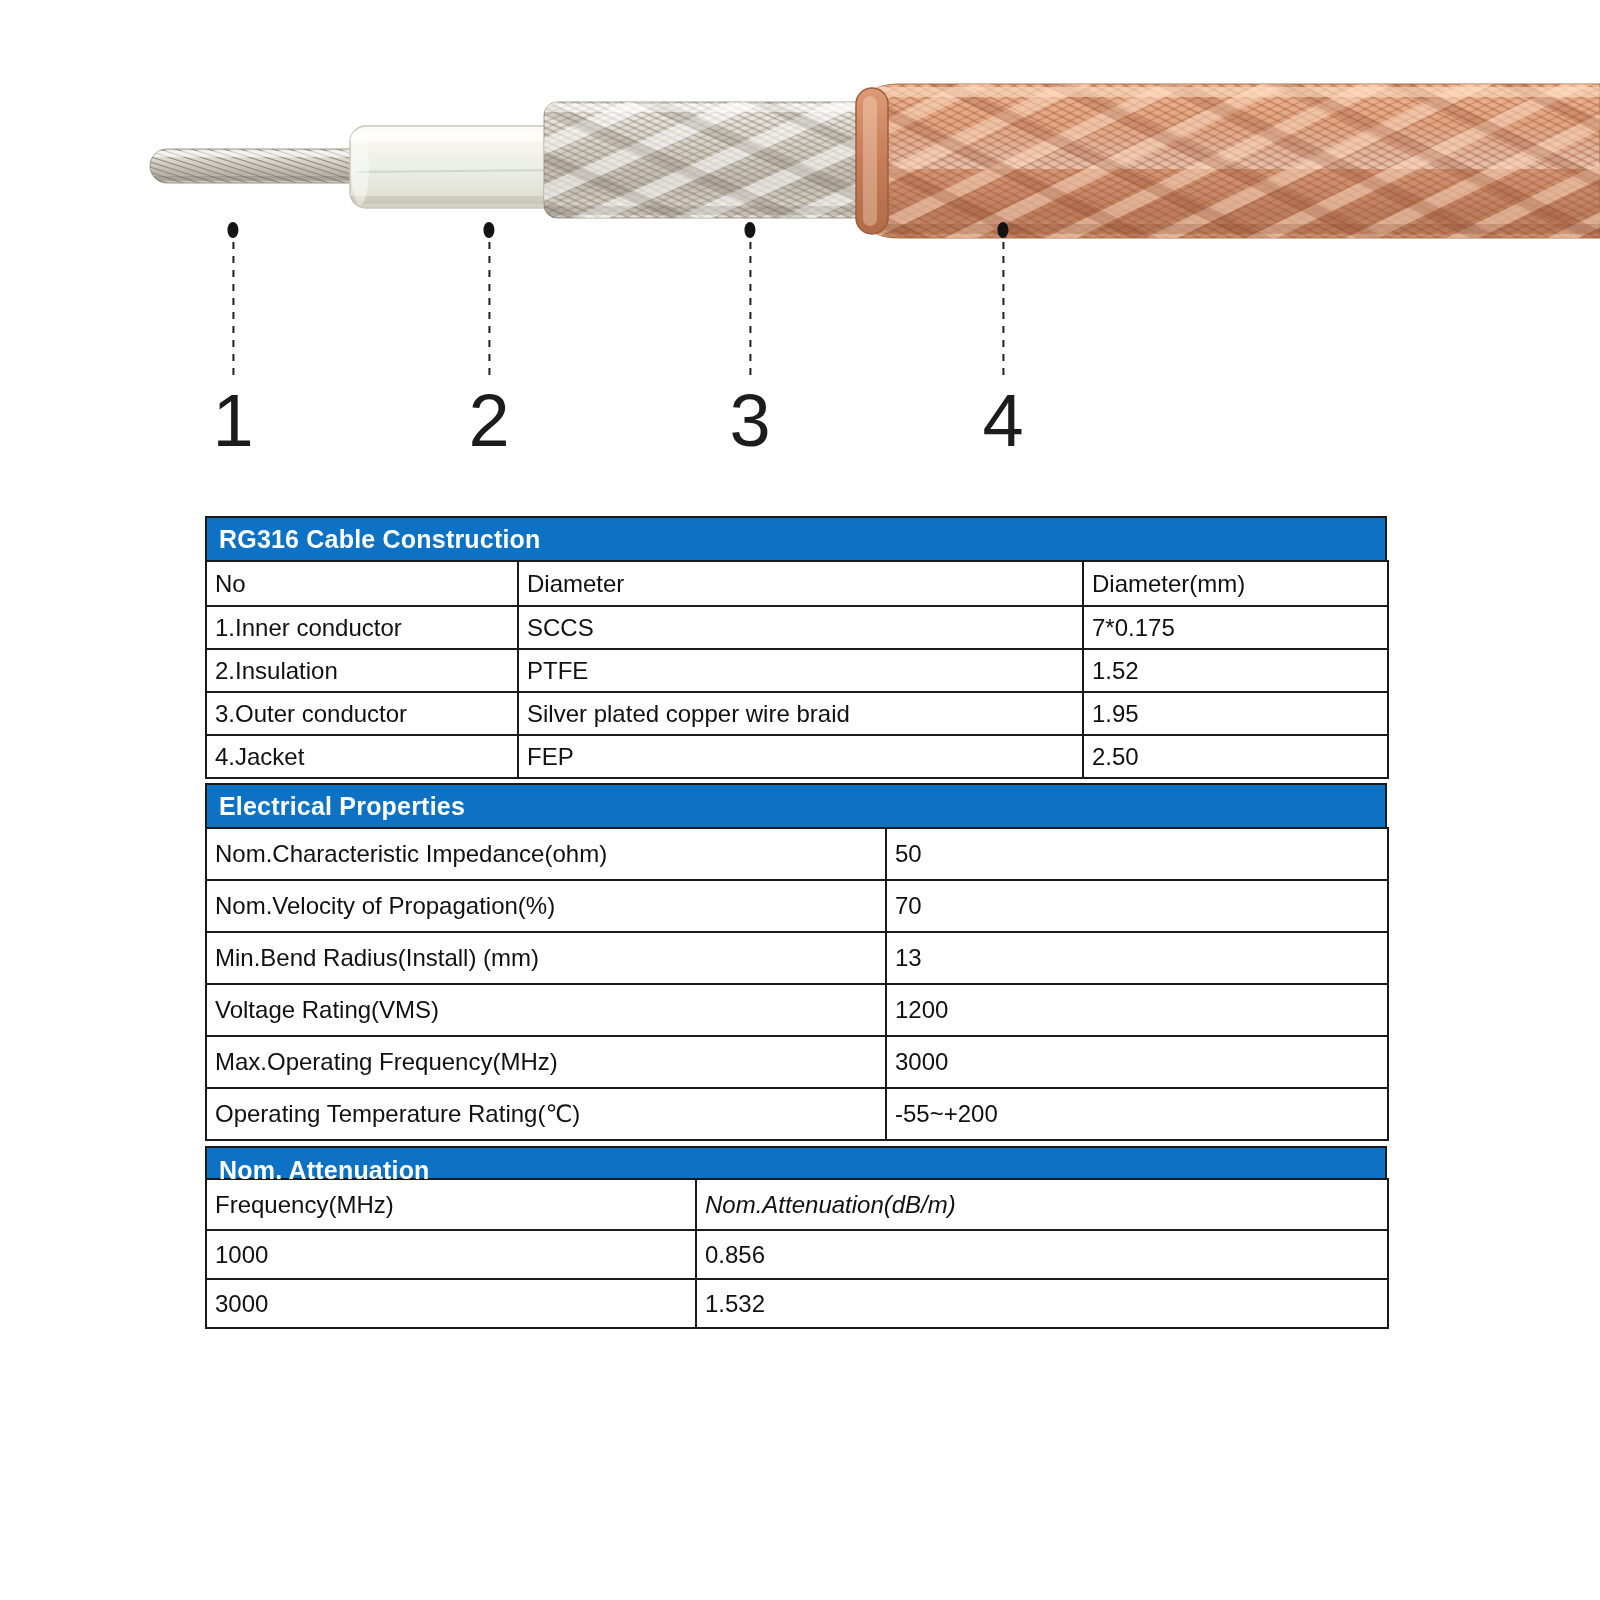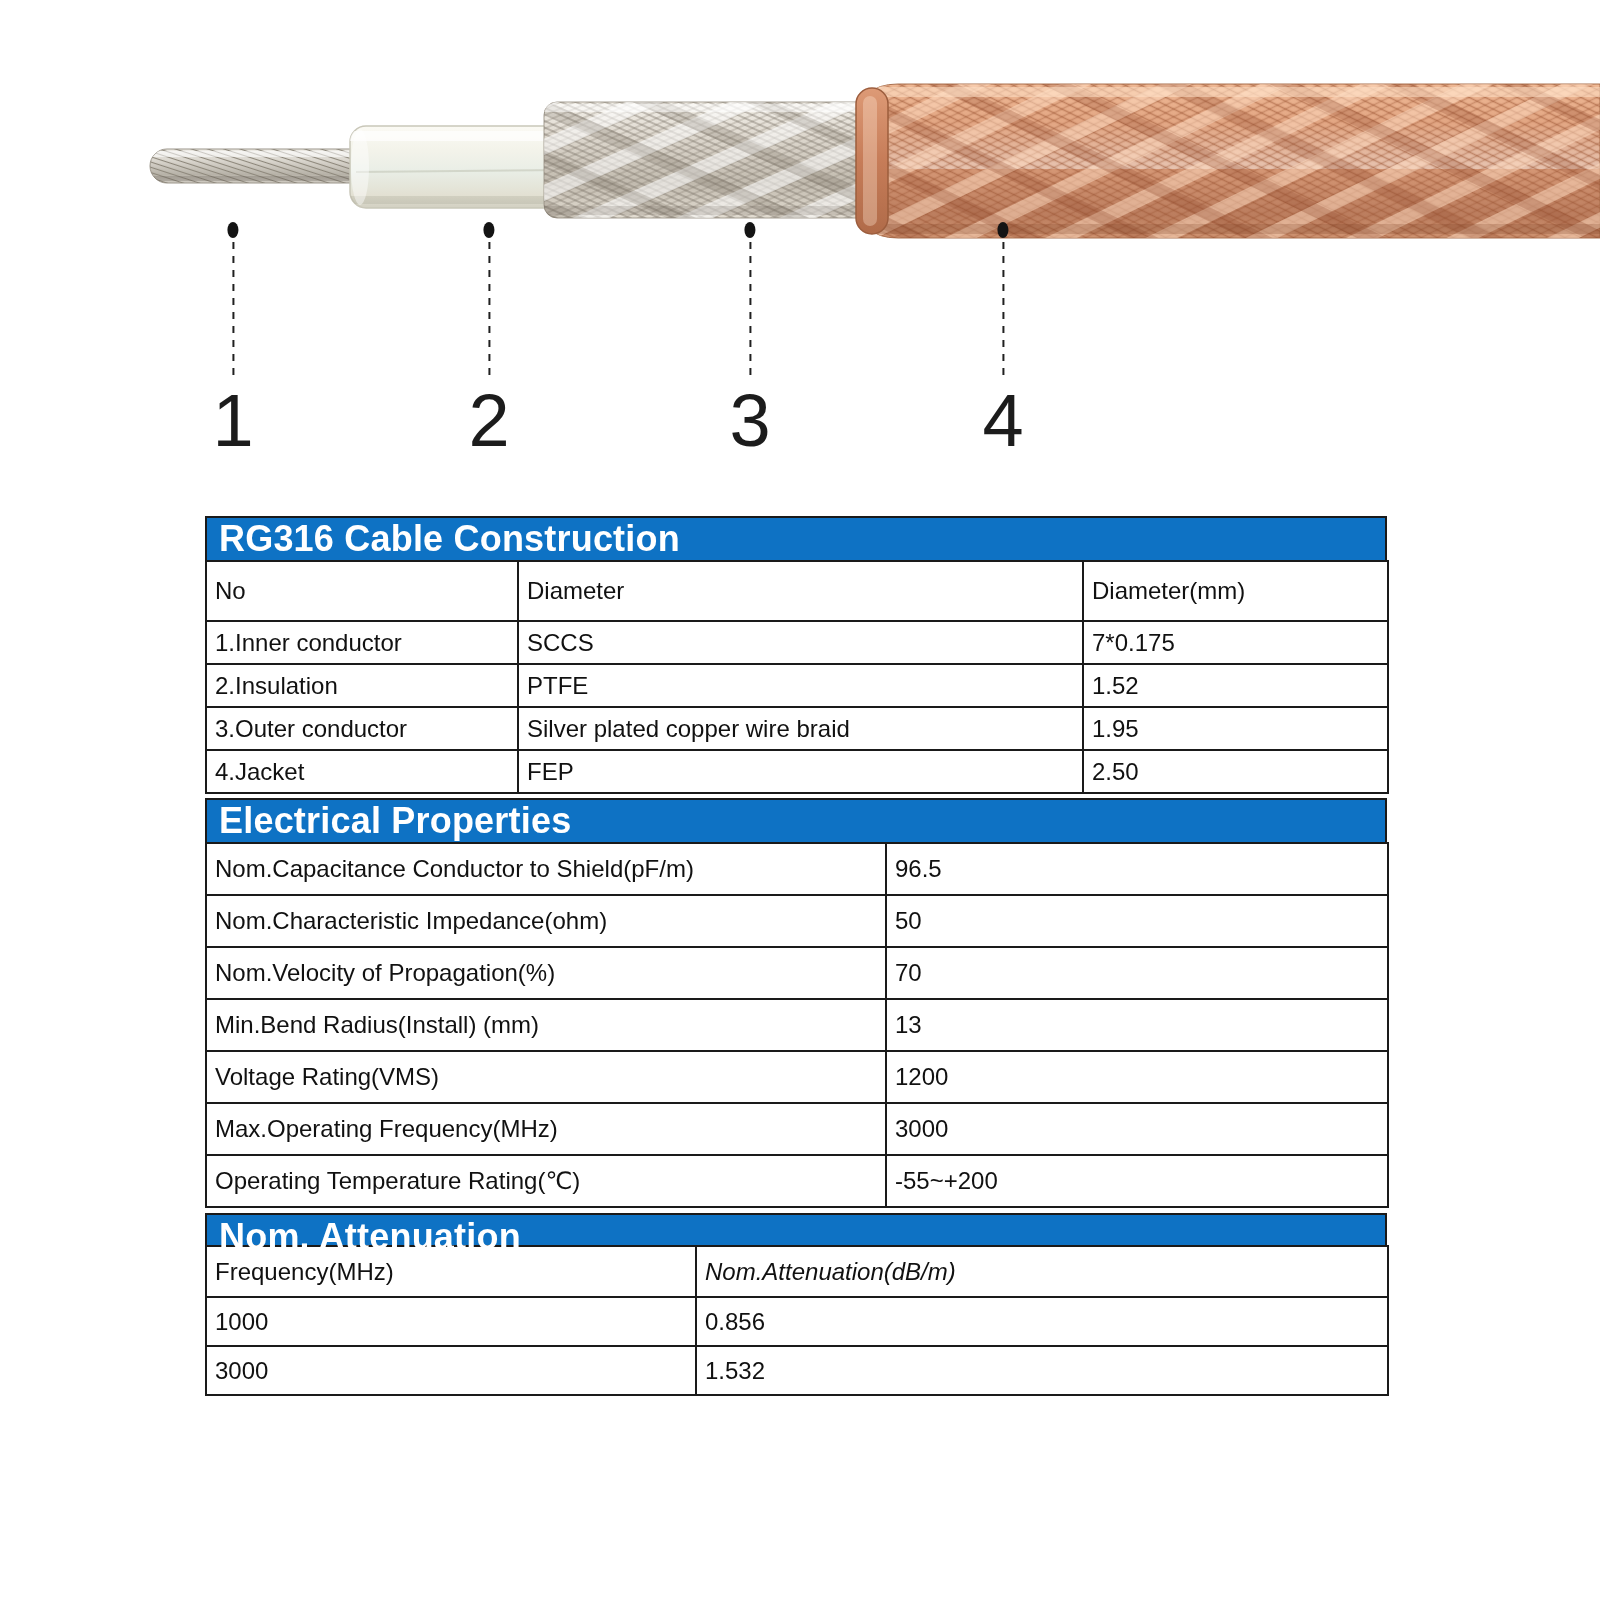--- a/index.html
+++ b/index.html
@@ -54,21 +54,21 @@
     width: 1182px;
     box-sizing: border-box;
   }
   .bar {
     box-sizing: border-box;
     width: 100%;
     height: 46px;
     background: var(--header-blue, #0e72c4);
     border: 2px solid #1a1a1a;
     color: var(--header-text, #ffffff);
-    font-size: 36px;
+    font-size: 25px;
     font-weight: bold;
     line-height: 42px;
     padding-left: 12px;
     letter-spacing: 0.2px;
   }
   .bar.attn { height: 34px; line-height: 44px; }
   .gap4 { height: 4px; }
   .gap5 { height: 5px; }
   table.tbl {
     width: 100%;
@@ -80,21 +80,21 @@
     box-sizing: border-box;
     border: 2px solid #1a1a1a;
     font-size: 24px;
     color: #111111;
     padding: 0 6px 0 8px;
     vertical-align: middle;
     overflow: hidden;
     white-space: nowrap;
   }
   .construction tr { height: 43px; }
-  .construction tr.hrow { height: 60px; }
+  .construction tr.hrow { height: 45px; }
   .electrical tr { height: 52px; }
   .attenuation tr { height: 49px; margin-top: 36px; }
   .attenuation tr.hrow { height: 51px; }
   td.pad-val { padding-left: 12px; }
   td.pad-hdr { padding-left: 20px; font-style: italic; }
 </style>
 </head>
 <body>
 
 <div class="canvas">
@@ -287,24 +287,20 @@
 
     <div class="gap4"></div>
 
     <div class="bar">Electrical Properties</div>
     <table class="tbl electrical">
       <colgroup>
           <col style="width:680px">
           <col style="width:502px">
         </colgroup>
       <tbody>
-          <tr>
-        <td>Nom.Capacitance Conductor to Shield(pF/m)</td>
-        <td class="pad-val">96.5</td>
-      </tr>
       <tr>
         <td>Nom.Characteristic Impedance(ohm)</td>
         <td class="pad-val">50</td>
       </tr>
       <tr>
         <td>Nom.Velocity of Propagation(%)</td>
         <td class="pad-val">70</td>
       </tr>
       <tr>
         <td>Min.Bend Radius(Install) (mm)</td>

